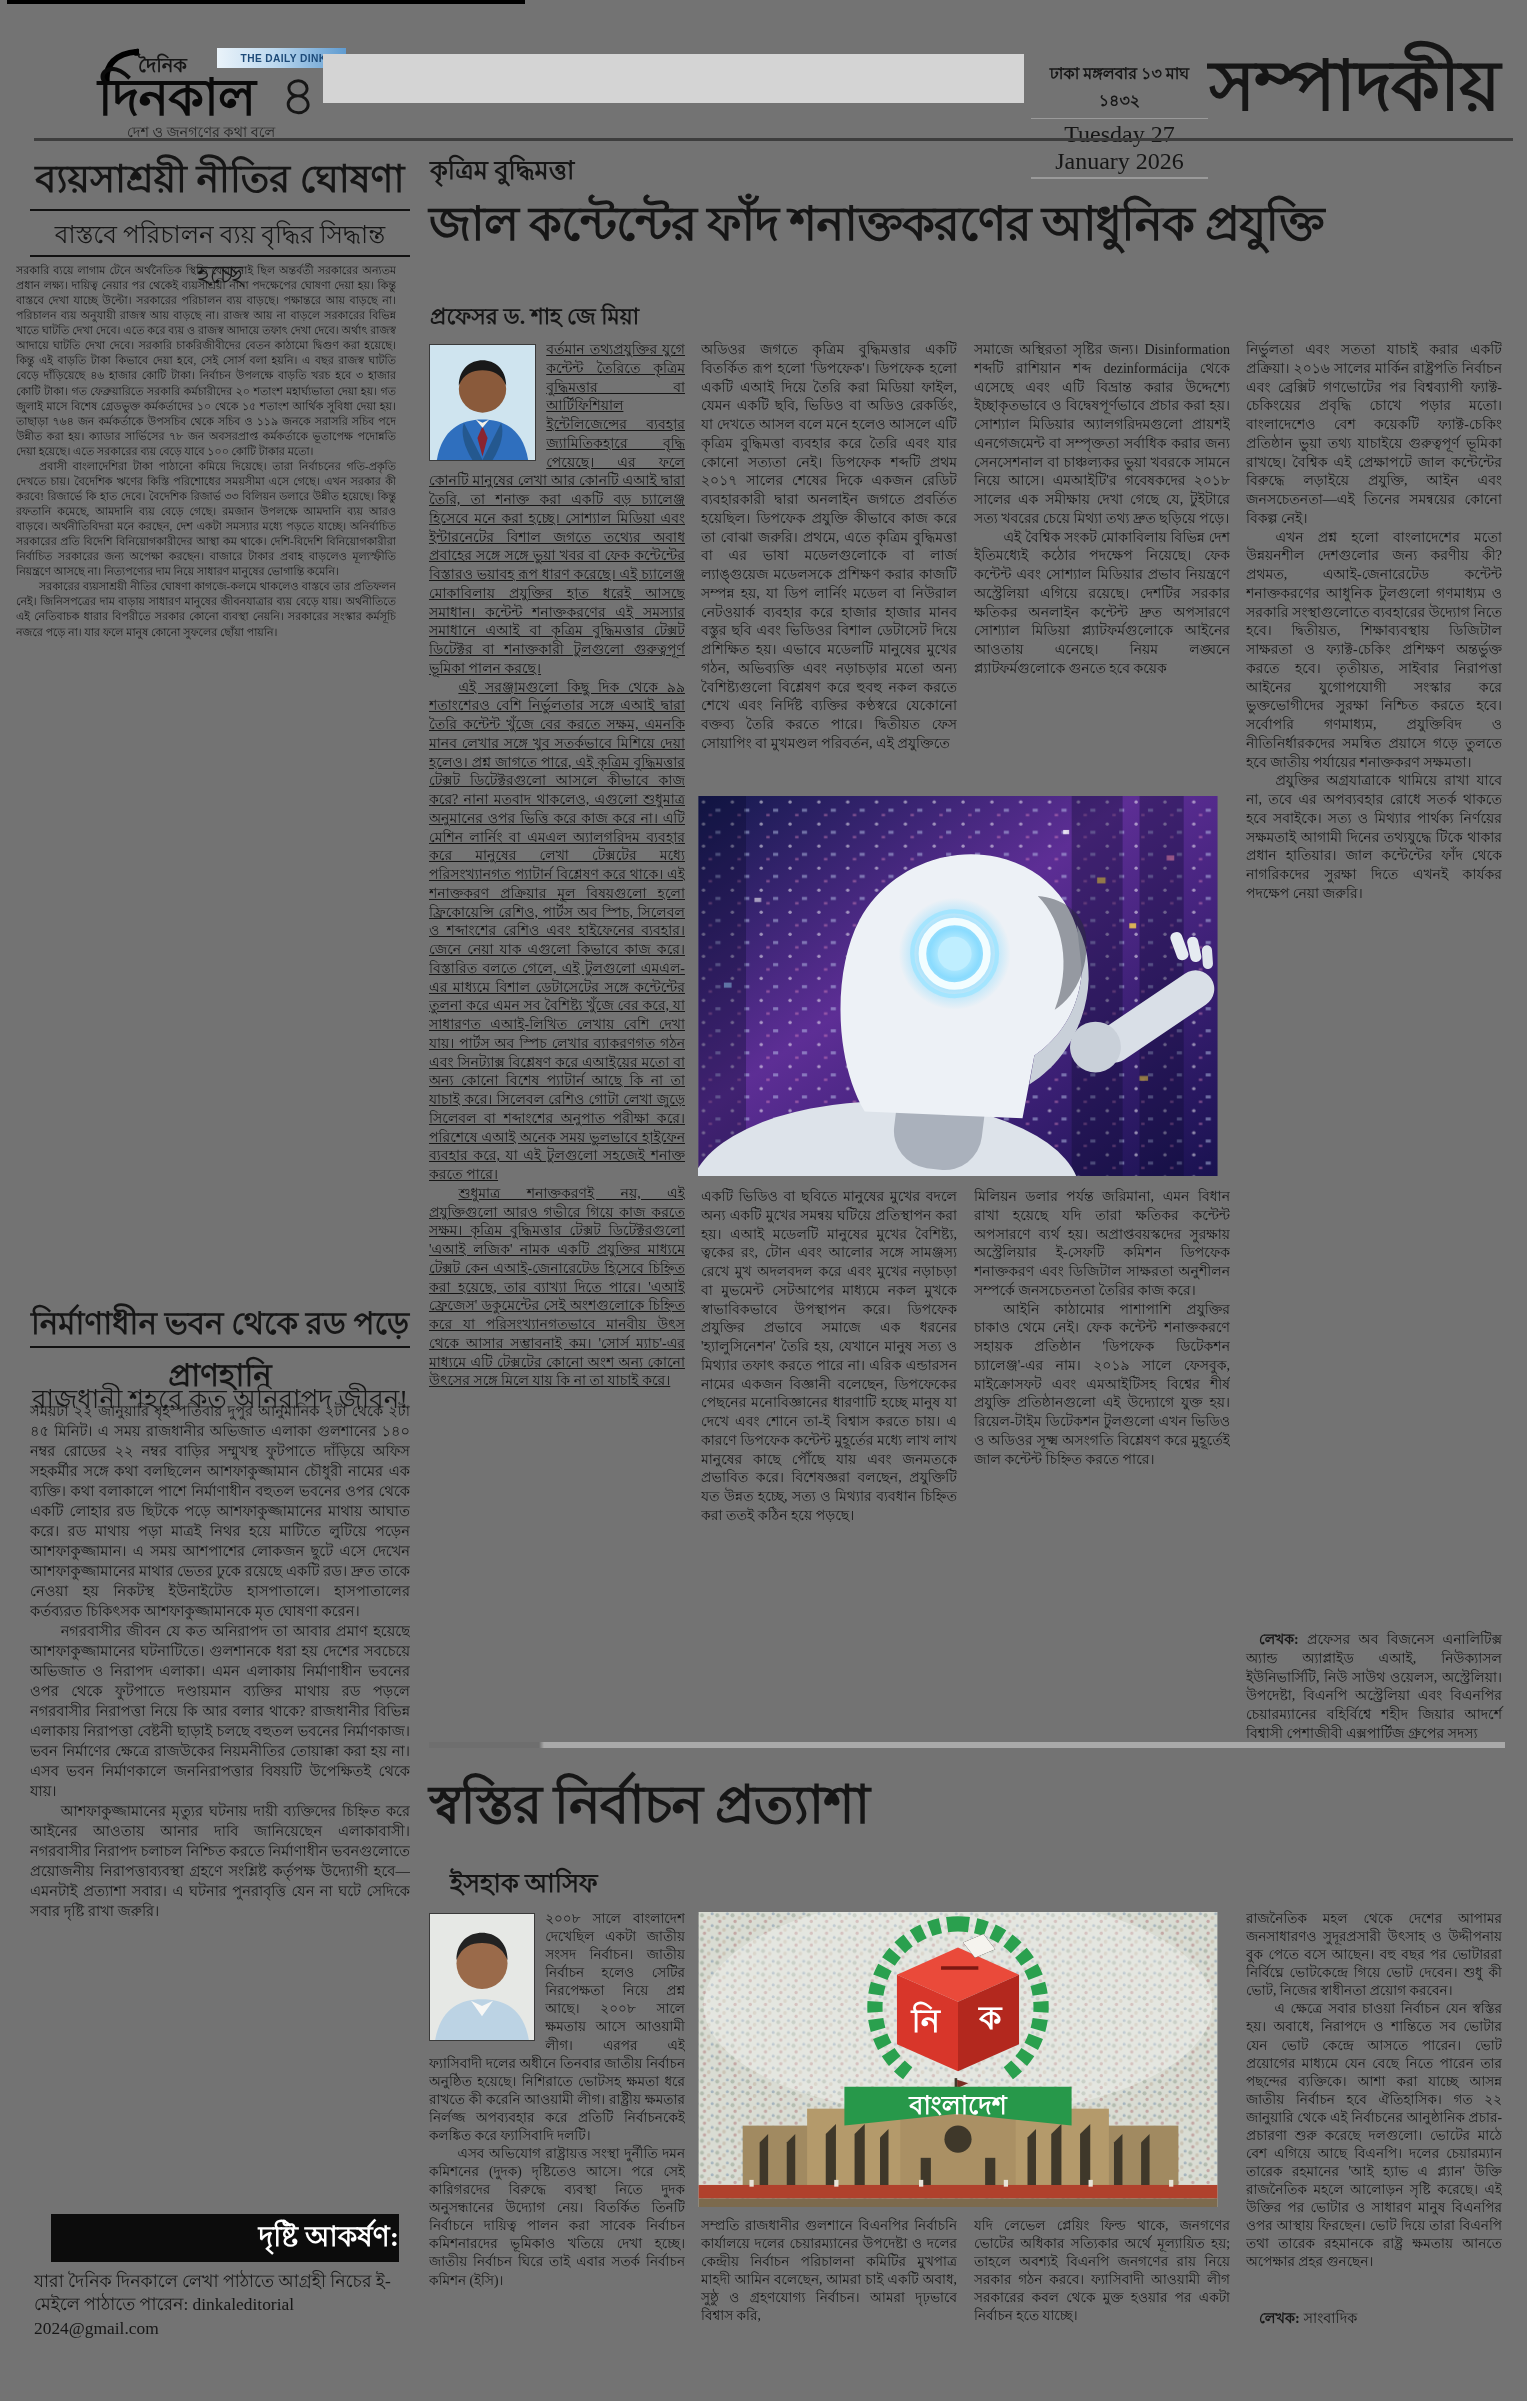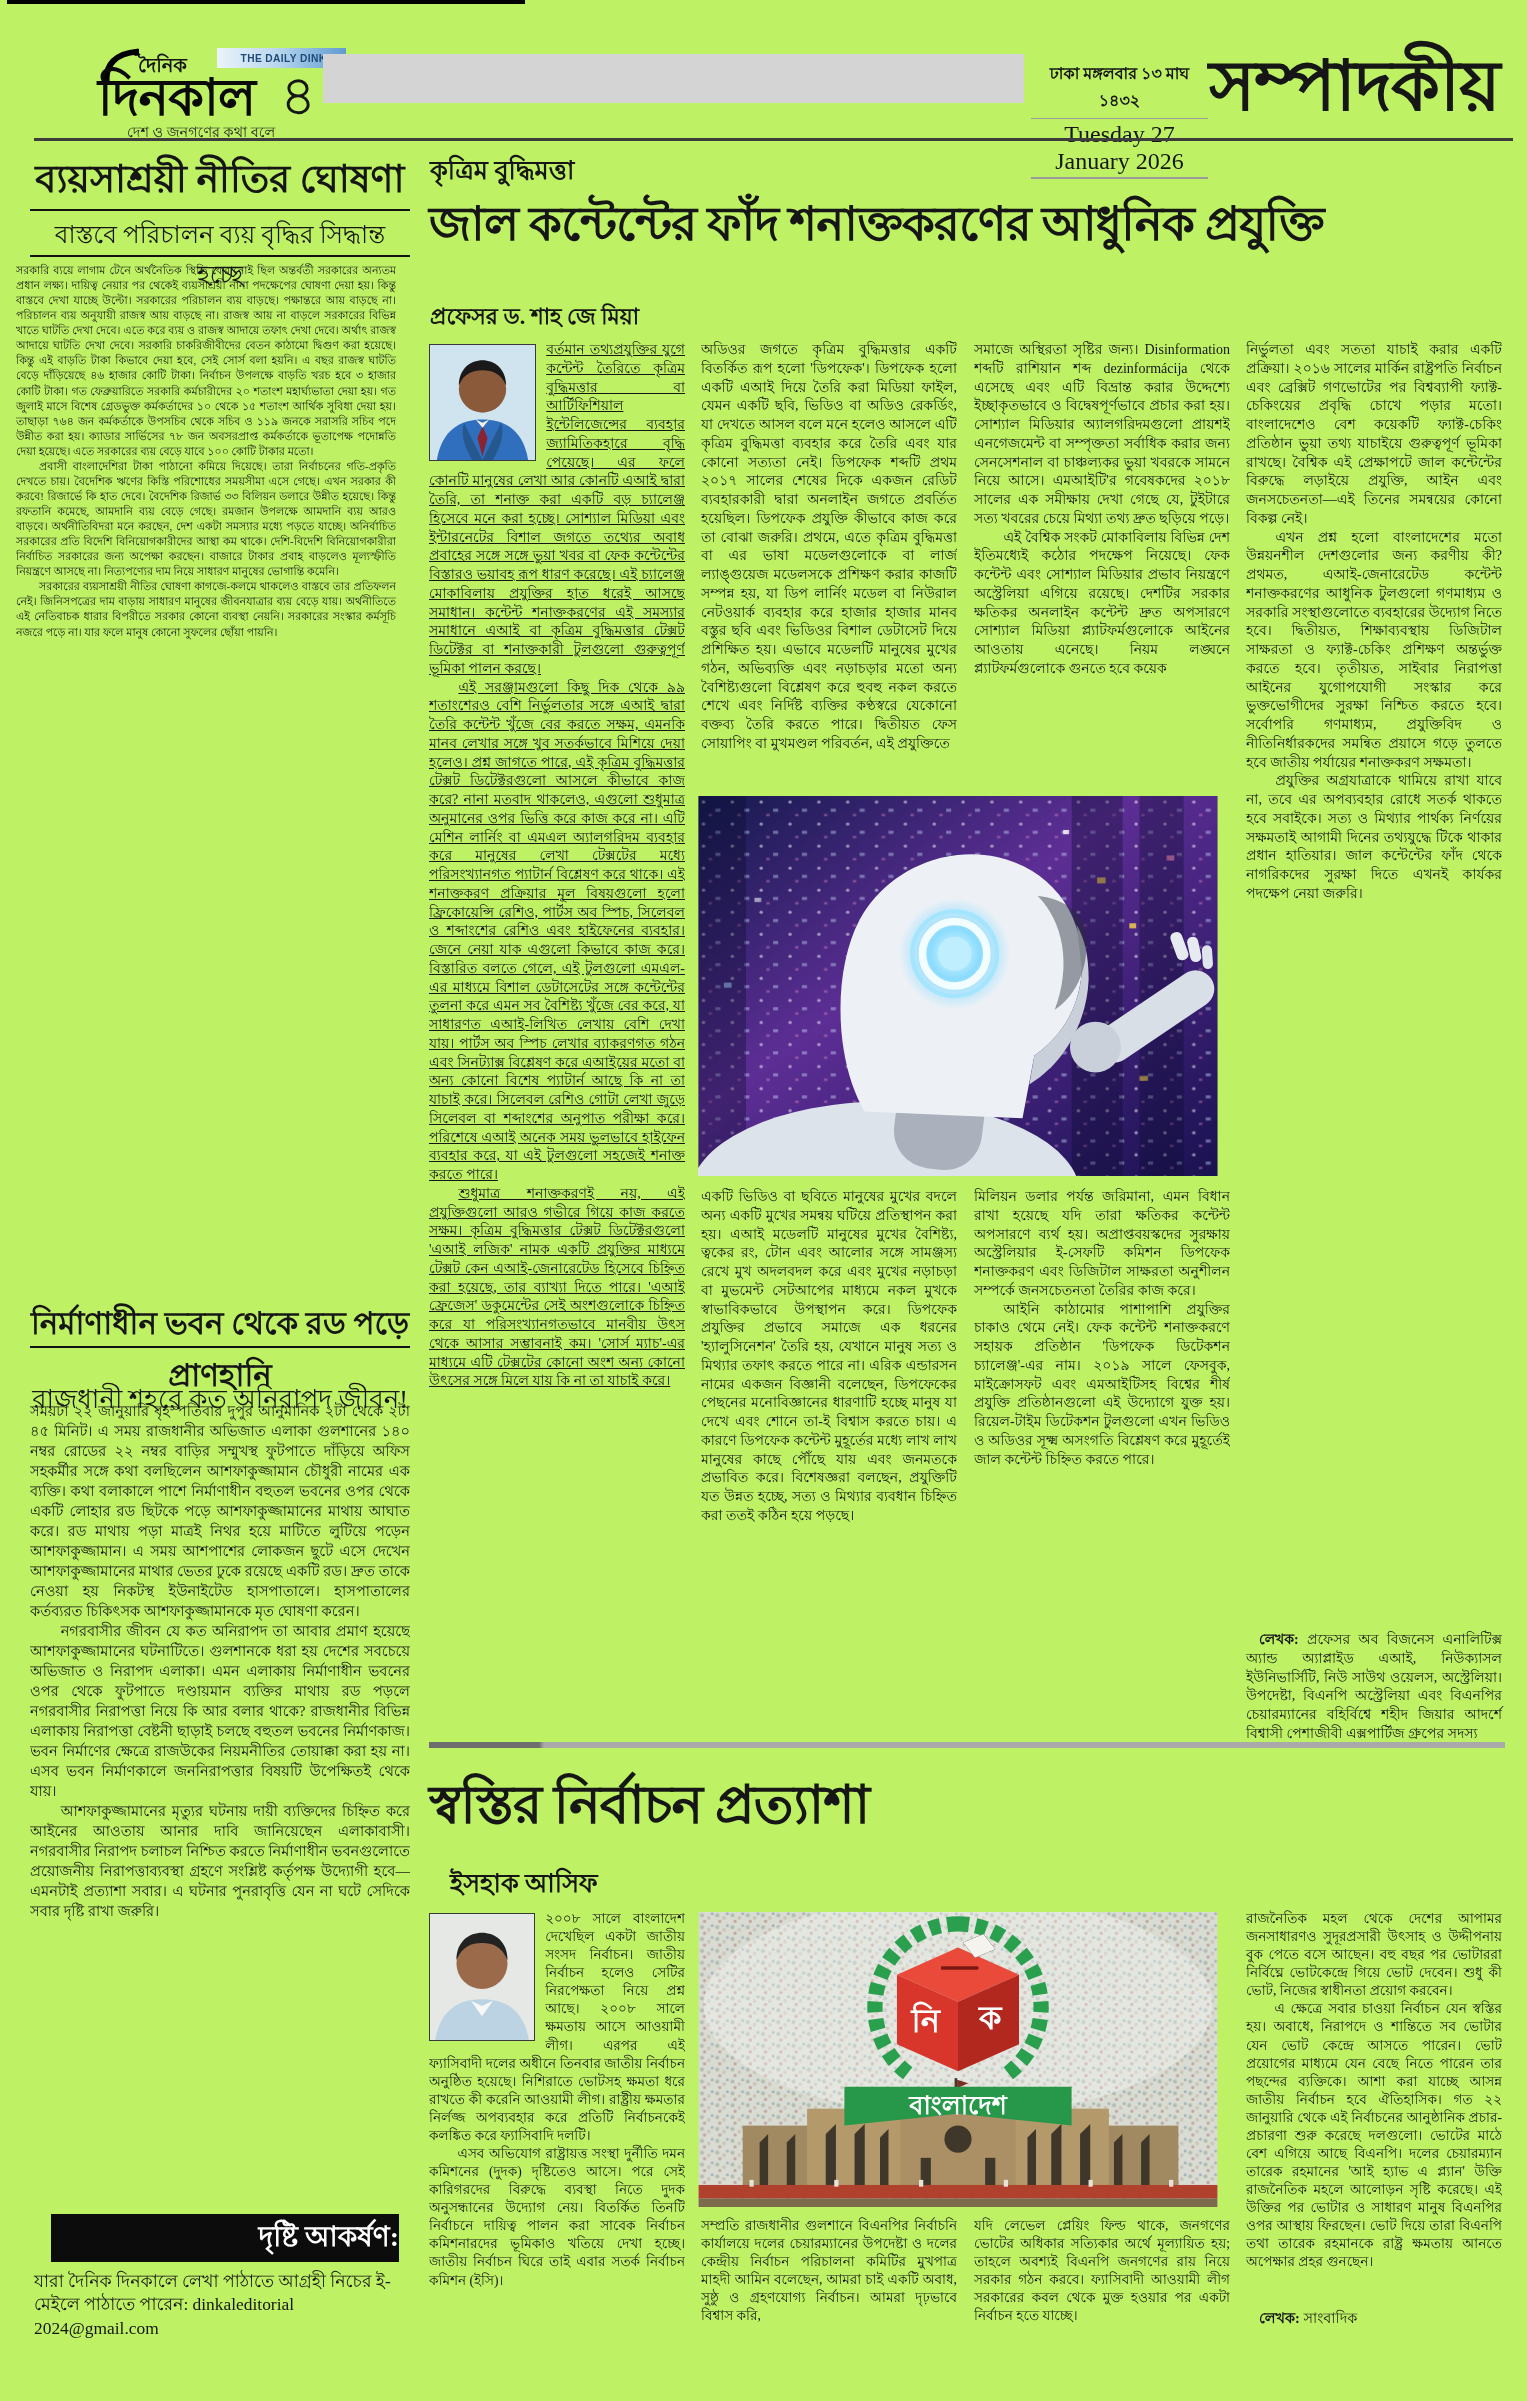--- a/index.html
+++ b/index.html
@@ -1,17 +1,17 @@
 <!DOCTYPE html>
 <html style="font-size:13.6px"><head>
 <meta charset="utf-8">
 <style>
   html,body{margin:0;padding:0;background:#e9e9e9;}
   .page{position:relative;width:1528px;height:2401px;margin:0 auto;background:#fefefdd;
-        background-color:#bef264;color:#161616;overflow:hidden;
+        background-color:#737373;color:#161616;overflow:hidden;
         font-family:"Liberation Serif","DejaVu Sans",serif;}
   .abs{position:absolute;}
   .jtext{text-align:justify;overflow:hidden;}
   .jtext p{margin:0;line-height:inherit;}
   .jtext p+p{text-indent:2.1em;}
   .bold{font-weight:bold;margin-left:13px;}
 
   
   .topstrip{left:6.8px;top:0;width:518px;height:4.2px;background:#000;}
   .logo-swoosh{left:100px;top:48px;}

